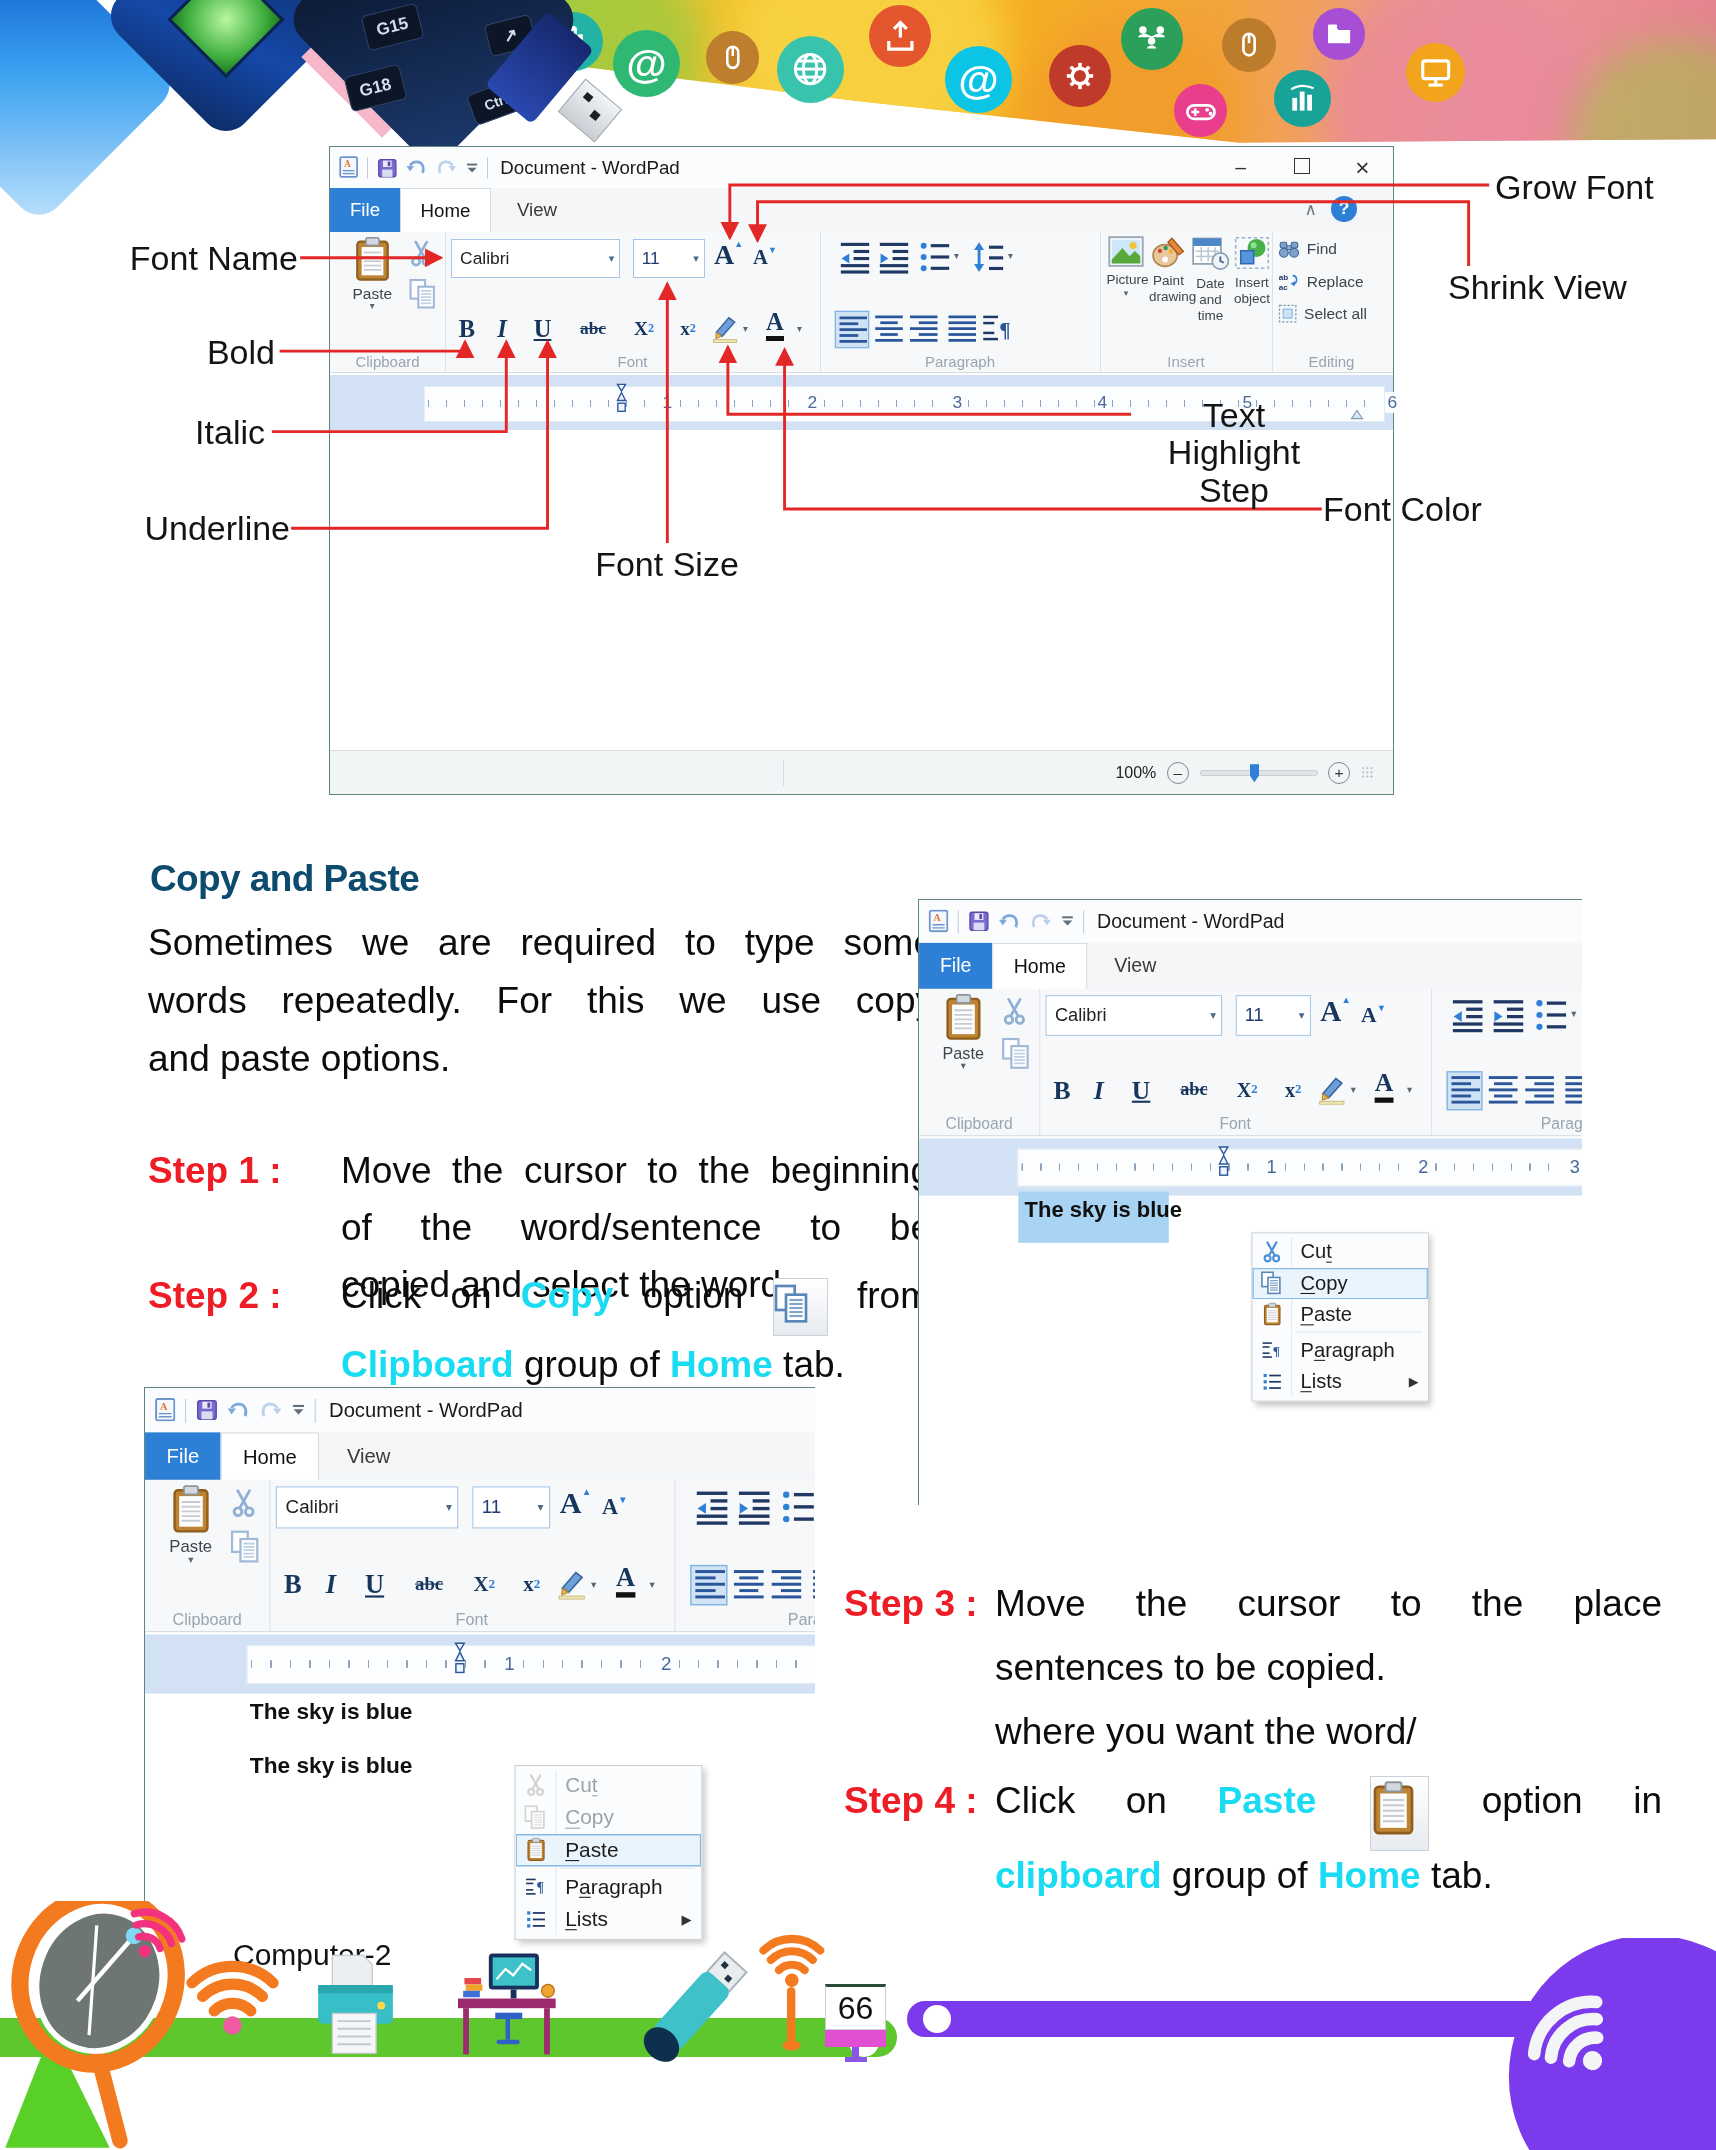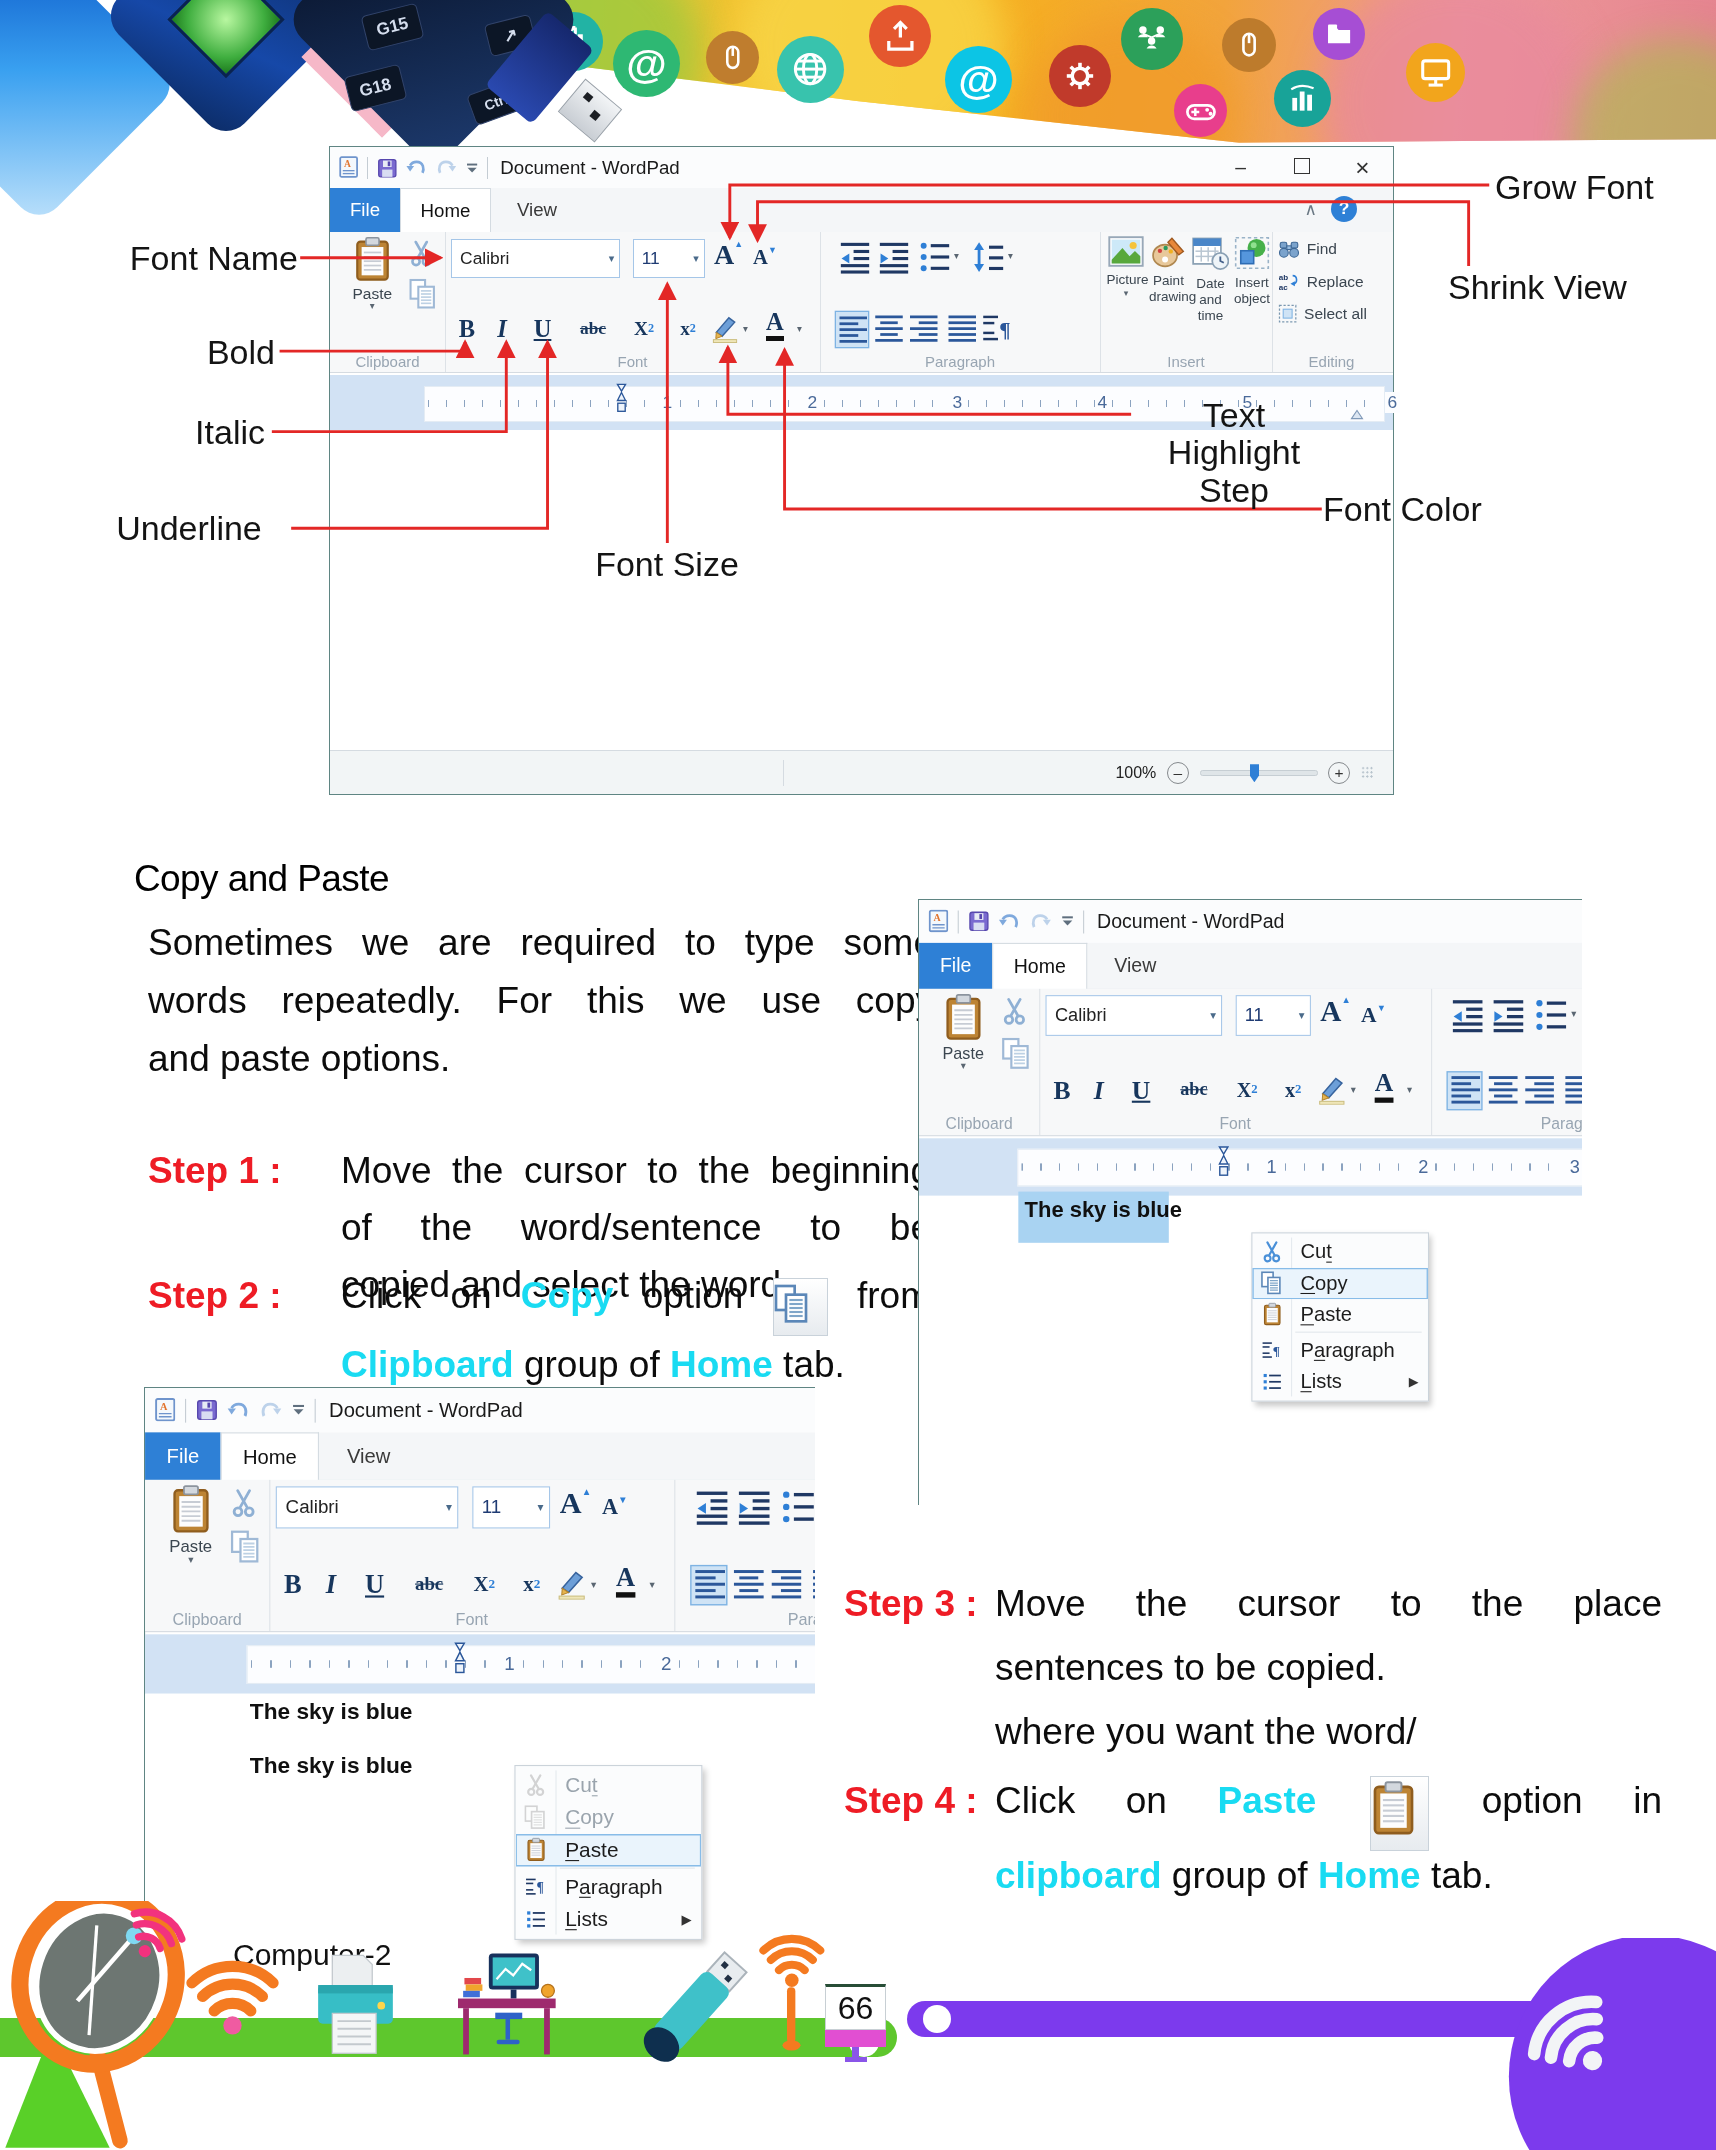--- a/index.html
+++ b/index.html
@@ -83,21 +83,21 @@
   .cm-row{position:relative;height:30px;display:flex;align-items:center}
   .cm-ic{width:37px;display:flex;justify-content:center}
   .cm-lb{font-size:19.3px;color:#1c1c1c;margin-left:9px}
   .cm-lb u{text-underline-offset:2.6px}
   .cm-row.dis .cm-lb{color:#9aa4ad}
   .cm-row.dis svg{opacity:.45;filter:grayscale(1)}
   .cm-row.hl{background:#eaf4fc;box-shadow:inset 0 0 0 1.3px #88bce8}
   .cm-sepr{height:0.6px;background:#e1e6ea;margin:1.9px 6.4px 1.9px 41px}
   .cm-sub{margin-left:auto;margin-right:9px;font-size:12.2px;color:#333}
   
-  .heading{position:absolute;left:134px;top:858px;font-size:37px;font-weight:normal;color:#000000;letter-spacing:-0.6px}
+  .heading{position:absolute;left:150px;top:858px;font-size:37px;font-weight:bold;color:#0c4a6e;letter-spacing:-0.6px}
   .il{position:absolute;left:148px;width:786px;font-size:37px;line-height:58px;color:#0c0c0c}
   .jl{text-align:justify;text-align-last:justify}
   .step{position:absolute;display:flex}
   .step-label{font-weight:bold;color:#ee1c25;white-space:nowrap}
   .sline{color:#0c0c0c}
   .c1{color:#19dbf2;font-weight:bold}
   .inl-ic{display:inline-block;background:linear-gradient(#ffffff,#e7ebef);border:1.3px solid #c9d2da;
           vertical-align:middle;text-align:center}
   
   .gbar{position:absolute;left:0;top:2018px;width:897px;height:39px;background:#5ec72d;border-radius:0 22px 22px 0}
@@ -562,21 +562,21 @@
         <path marker-end="url(#ar)" d="M2280 188 V88 H1176 V148"></path>
         <path marker-end="url(#ar)" d="M1756 418 H1130 V314"></path>
         <path marker-end="url(#ar)" d="M2052 565 H1218 V318"></path>
       </g>
     </svg>
   </div>
 
   <div class="ann" style="left:98px;top:240px;width:200px;text-align:right">Font Name</div>
   <div class="ann" style="left:142px;top:334px;width:133px;text-align:right">Bold</div>
   <div class="ann" style="left:126px;top:414px;width:139px;text-align:right">Italic</div>
-  <div class="ann" style="left:100px;top:510px;width:178px;text-align:center">Underline</div>
+  <div class="ann" style="left:112px;top:510px;width:178px;text-align:right">Underline</div>
   <div class="ann" style="left:580px;top:546px;width:174px;text-align:center">Font Size</div>
   <div class="ann" style="left:1495px;top:169px">Grow Font</div>
   <div class="ann" style="left:1448px;top:269px">Shrink View</div>
   <div class="ann" style="left:1134px;top:397px;width:200px;text-align:center">
     <div>Text Highlight</div>
     <div>Step</div>
   </div>
   <div class="ann" style="left:1323px;top:491px">Font Color</div>
 
   <div class="heading">Copy and Paste</div>

